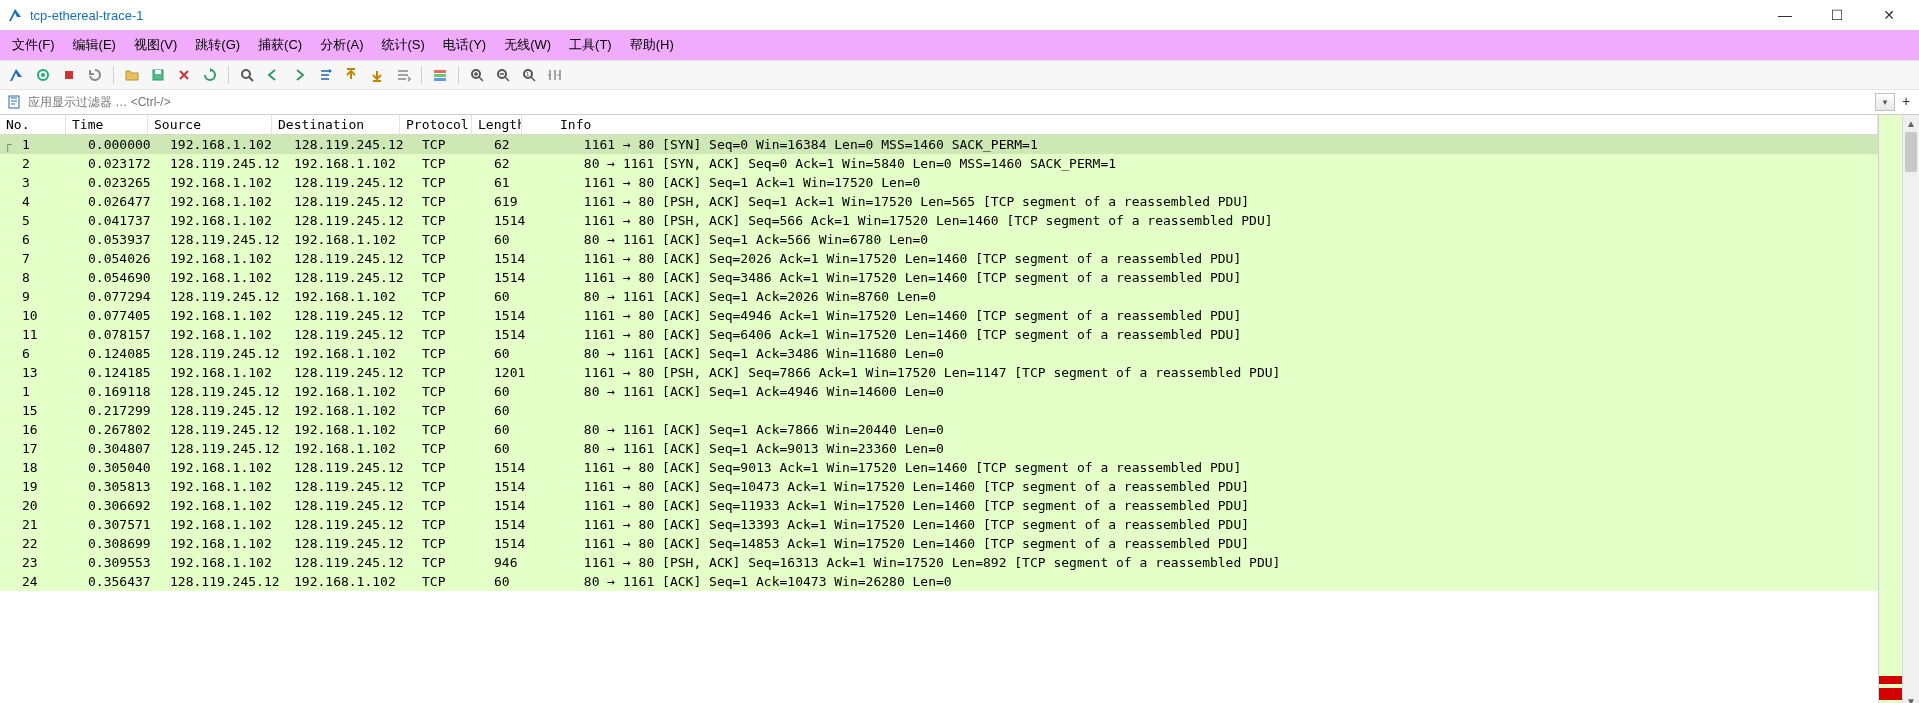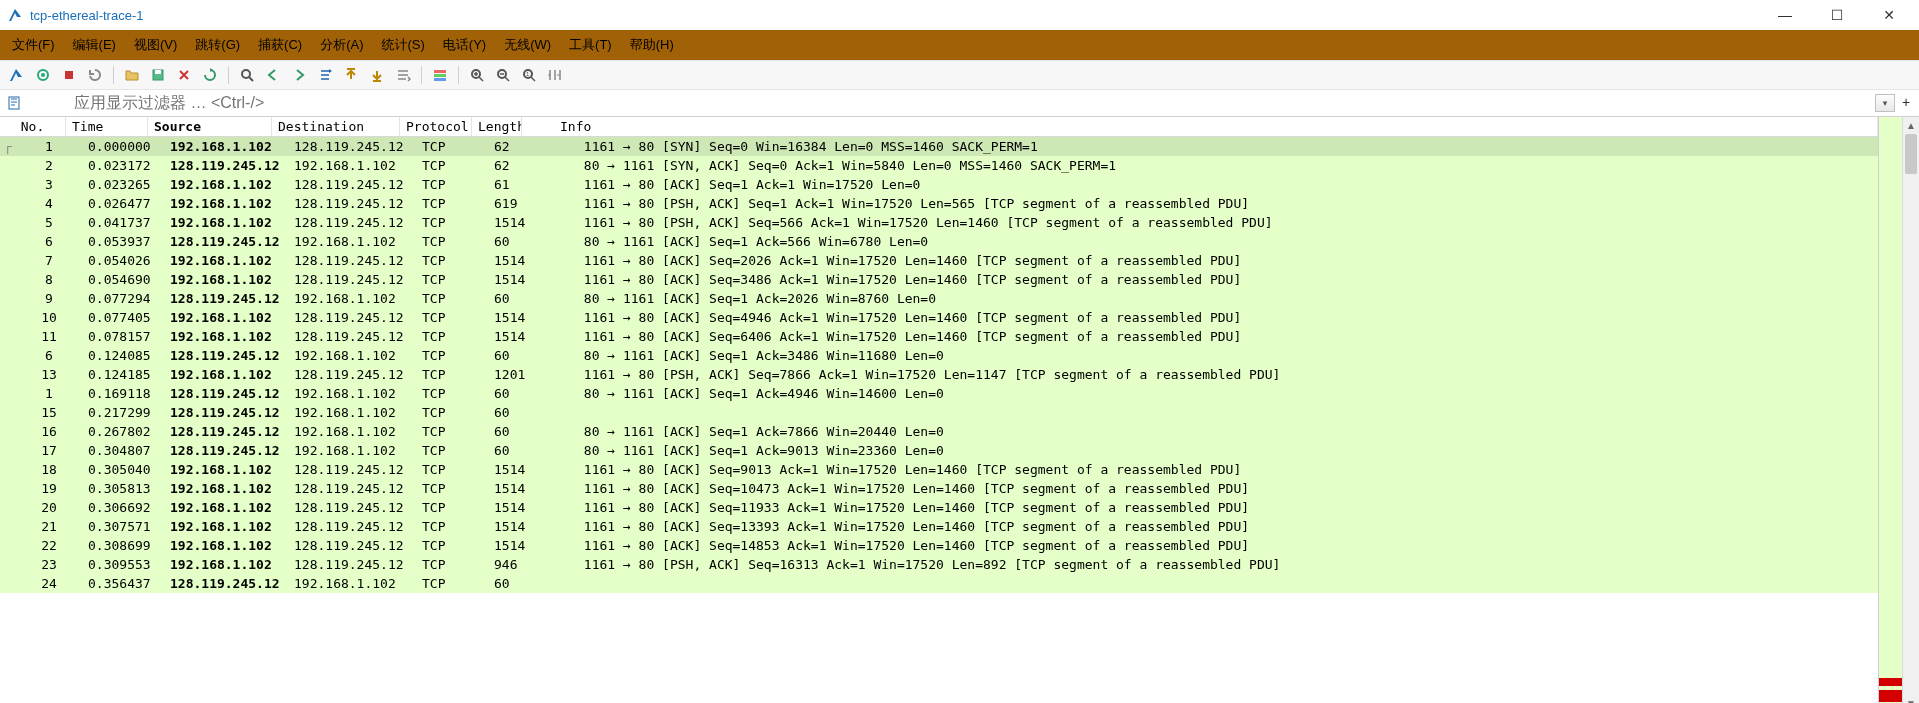--- a/index.html
+++ b/index.html
@@ -36,21 +36,21 @@
   width: 28px;
   text-align: center;
   font-size: 14px;
   color: #333;
   cursor: default;
 }
 .menubar {
   display: flex;
   gap: 10px;
   padding: 4px 8px;
-  background: #a16207;
+  background: #f0abfc;
   font-size: 13px;
 }
 .menubar span { padding: 2px 4px; cursor: default; }
 .toolbar {
   display: flex;
   align-items: center;
   padding: 3px 6px;
   background: #f7f7f7;
   border-top: 1px solid #e5e5e5;
   border-bottom: 1px solid #e5e5e5;
@@ -75,25 +75,24 @@
   border-bottom: 1px solid #d0d0d0;
 }
 .filter-icon {
   width: 20px; height: 20px;
   display: flex; align-items: center; justify-content: center;
 }
 .filter-input {
   flex: 1;
   border: none;
   outline: none;
-  font-size: 16px;
+  font-size: 12px;
   color: #888;
   padding: 2px 4px;
   font-family: inherit;
-  margin-left: 46px;
 }
 .filter-right {
   display: flex;
   align-items: center;
   gap: 2px;
 }
 .filter-dropdown {
   width: 20px; height: 18px;
   border: 1px solid #c0c0c0;
   background: linear-gradient(#fdfdfd,#e8e8e8);
@@ -145,23 +144,23 @@
   white-space: pre;
 }
 .row.selected {
   background: #cde8b5;
 }
 .row .cell {
   padding: 1px 6px;
   overflow: hidden;
   white-space: pre;
 }
-.col-no    { width: 66px;  text-align: center; }
+.col-no    { width: 66px;  text-align: left; }
 .col-time  { width: 82px; }
-.col-src   { width: 124px; font-weight: bold; }
+.col-src   { width: 124px; }
 .col-dst   { width: 128px; }
 .col-proto { width: 72px; }
 .col-len   { width: 50px; text-align: left; padding-right: 2px !important; }
 .col-info  { flex: 1; margin-left: 32px; }
 .tree-mark { width: 16px; text-align:center; color:#888; }
 .minimap {
   width: 24px;
   background: #e4ffc7;
   position: relative;
   border-left: 1px solid #d0d0d0;
@@ -389,21 +388,21 @@
         <div class="row"><span class="tree-mark"> </span><span class="cell col-no">1</span><span class="cell col-time">0.169118</span><span class="cell col-src">128.119.245.12</span><span class="cell col-dst">192.168.1.102</span><span class="cell col-proto">TCP</span><span class="cell col-len">60</span><span class="cell col-info"> 80 → 1161 [ACK] Seq=1 Ack=4946 Win=14600 Len=0</span></div>
         <div class="row"><span class="tree-mark"> </span><span class="cell col-no">15</span><span class="cell col-time">0.217299</span><span class="cell col-src">128.119.245.12</span><span class="cell col-dst">192.168.1.102</span><span class="cell col-proto">TCP</span><span class="cell col-len">60</span></div>
         <div class="row"><span class="tree-mark"> </span><span class="cell col-no">16</span><span class="cell col-time">0.267802</span><span class="cell col-src">128.119.245.12</span><span class="cell col-dst">192.168.1.102</span><span class="cell col-proto">TCP</span><span class="cell col-len">60</span><span class="cell col-info"> 80 → 1161 [ACK] Seq=1 Ack=7866 Win=20440 Len=0</span></div>
         <div class="row"><span class="tree-mark"> </span><span class="cell col-no">17</span><span class="cell col-time">0.304807</span><span class="cell col-src">128.119.245.12</span><span class="cell col-dst">192.168.1.102</span><span class="cell col-proto">TCP</span><span class="cell col-len">60</span><span class="cell col-info"> 80 → 1161 [ACK] Seq=1 Ack=9013 Win=23360 Len=0</span></div>
         <div class="row"><span class="tree-mark"> </span><span class="cell col-no">18</span><span class="cell col-time">0.305040</span><span class="cell col-src">192.168.1.102</span><span class="cell col-dst">128.119.245.12</span><span class="cell col-proto">TCP</span><span class="cell col-len">1514</span><span class="cell col-info"> 1161 → 80 [ACK] Seq=9013 Ack=1 Win=17520 Len=1460 [TCP segment of a reassembled PDU]</span></div>
         <div class="row"><span class="tree-mark"> </span><span class="cell col-no">19</span><span class="cell col-time">0.305813</span><span class="cell col-src">192.168.1.102</span><span class="cell col-dst">128.119.245.12</span><span class="cell col-proto">TCP</span><span class="cell col-len">1514</span><span class="cell col-info"> 1161 → 80 [ACK] Seq=10473 Ack=1 Win=17520 Len=1460 [TCP segment of a reassembled PDU]</span></div>
         <div class="row"><span class="tree-mark"> </span><span class="cell col-no">20</span><span class="cell col-time">0.306692</span><span class="cell col-src">192.168.1.102</span><span class="cell col-dst">128.119.245.12</span><span class="cell col-proto">TCP</span><span class="cell col-len">1514</span><span class="cell col-info"> 1161 → 80 [ACK] Seq=11933 Ack=1 Win=17520 Len=1460 [TCP segment of a reassembled PDU]</span></div>
         <div class="row"><span class="tree-mark"> </span><span class="cell col-no">21</span><span class="cell col-time">0.307571</span><span class="cell col-src">192.168.1.102</span><span class="cell col-dst">128.119.245.12</span><span class="cell col-proto">TCP</span><span class="cell col-len">1514</span><span class="cell col-info"> 1161 → 80 [ACK] Seq=13393 Ack=1 Win=17520 Len=1460 [TCP segment of a reassembled PDU]</span></div>
         <div class="row"><span class="tree-mark"> </span><span class="cell col-no">22</span><span class="cell col-time">0.308699</span><span class="cell col-src">192.168.1.102</span><span class="cell col-dst">128.119.245.12</span><span class="cell col-proto">TCP</span><span class="cell col-len">1514</span><span class="cell col-info"> 1161 → 80 [ACK] Seq=14853 Ack=1 Win=17520 Len=1460 [TCP segment of a reassembled PDU]</span></div>
         <div class="row"><span class="tree-mark"> </span><span class="cell col-no">23</span><span class="cell col-time">0.309553</span><span class="cell col-src">192.168.1.102</span><span class="cell col-dst">128.119.245.12</span><span class="cell col-proto">TCP</span><span class="cell col-len">946</span><span class="cell col-info"> 1161 → 80 [PSH, ACK] Seq=16313 Ack=1 Win=17520 Len=892 [TCP segment of a reassembled PDU]</span></div>
-        <div class="row"><span class="tree-mark"> </span><span class="cell col-no">24</span><span class="cell col-time">0.356437</span><span class="cell col-src">128.119.245.12</span><span class="cell col-dst">192.168.1.102</span><span class="cell col-proto">TCP</span><span class="cell col-len">60</span></div>
+        <div class="row"><span class="tree-mark"> </span><span class="cell col-no">24</span><span class="cell col-time">0.356437</span><span class="cell col-src">128.119.245.12</span><span class="cell col-dst">192.168.1.102</span><span class="cell col-proto">TCP</span><span class="cell col-len">60</span><span class="cell col-info"> 80 → 1161 [ACK] Seq=1 Ack=10473 Win=26280 Len=0</span></div>
       </div>
   </div>
   <div class="minimap">
     <div class="mark" style="bottom:26px;height:8px"></div>
     <div class="mark" style="bottom:10px;height:12px"></div>
   </div>
   <div class="vscroll">
     <div class="arrow">▲</div>
     <div class="thumb"></div>
     <div class="arrow" style="position:absolute;bottom:0;left:0;right:0">▼</div>

